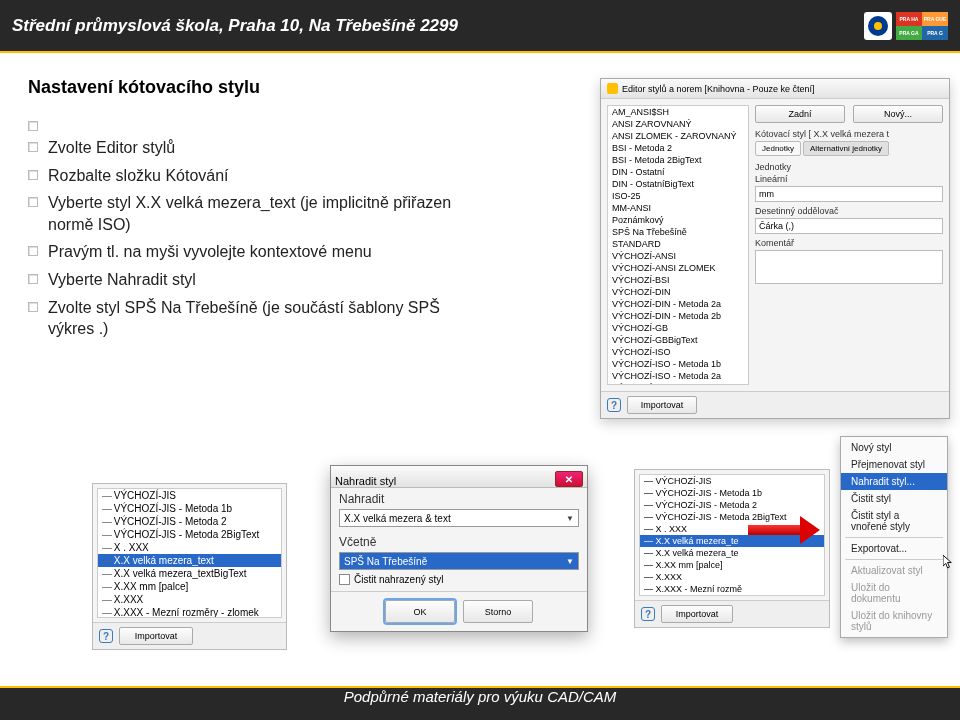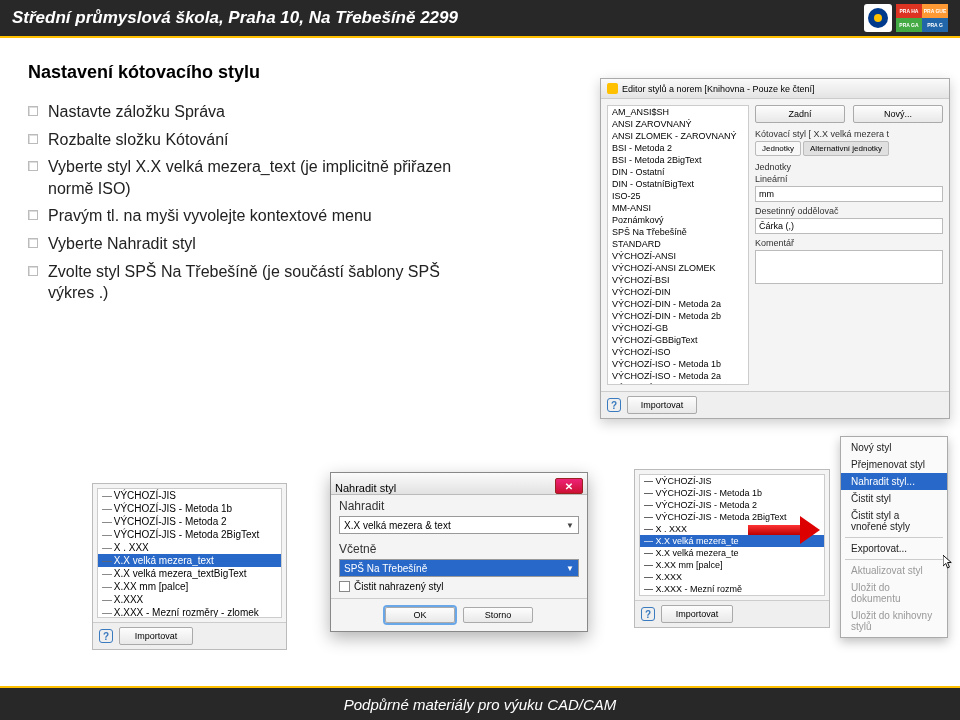--- a/index.html
+++ b/index.html
@@ -1,18 +1,18 @@
 <!DOCTYPE html>
 <html><head>
 <meta charset="utf-8">
 <style>
   * { box-sizing: border-box; margin: 0; padding: 0; }
   body { font-family: Arial, sans-serif; width: 960px; height: 720px; background: #fff; overflow: hidden; position: relative; }
   
-  .header-bar { background: #282828; height: 36px; display: flex; align-items: center; justify-content: space-between; padding: 0 12px; }
+  .header-bar { background: #282828; height: 51px; display: flex; align-items: center; justify-content: space-between; padding: 0 12px; }
   .header-title { color: #fff; font-size: 17px; font-weight: bold; font-style: italic; }
   .header-logos { display: flex; gap: 4px; align-items: center; }
   .logo-sps { width: 28px; height: 28px; background: #fff; border-radius: 3px; display: flex; align-items: center; justify-content: center; }
   .logo-sps-inner { width: 20px; height: 20px; background: #003a8c; border-radius: 50%; position: relative; }
   .logo-sps-inner::before { content: ""; position: absolute; width: 8px; height: 8px; background: #ffc000; border-radius: 50%; top: 6px; left: 6px; }
   .logo-praha { display: grid; grid-template-columns: 1fr 1fr; grid-template-rows: 1fr 1fr; width: 52px; height: 28px; font-size: 5px; font-weight: bold; color: #fff; }
   .logo-praha > div { display: flex; align-items: center; justify-content: center; }
   .lp1 { background: #d32; } .lp2 { background: #f93; } .lp3 { background: #4a4; } .lp4 { background: #26a; }
   .header-line { height: 2px; background: #ffc000; }
   
@@ -55,38 +55,38 @@
   .dlg-replace .titlebar span { font-size: 11px; }
   .close-x { width: 28px; height: 16px; background: linear-gradient(#e27,#c13); border: 1px solid #922; border-radius: 2px; color: #fff; font-size: 10px; font-weight: bold; display: flex; align-items: center; justify-content: center; }
   .dlg-replace .sect { padding: 4px 8px; }
   .dlg-replace .sect-label { font-size: 12px; color: #333; margin-bottom: 3px; }
   .dlg-replace .combo { height: 18px; border: 1px solid #999; background: #fff; display: flex; align-items: center; padding: 0 4px; justify-content: space-between; }
   .dlg-replace .combo.sel { background: #2868c8; color: #fff; }
   .chev { font-size: 8px; color: #444; }
   .dlg-replace .chk-row { display: flex; align-items: center; gap: 4px; padding: 0 8px 6px 8px; font-size: 10px; }
   .chk { width: 11px; height: 11px; border: 1px solid #888; background: #fff; }
   .dlg-replace .btns { display: flex; gap: 8px; justify-content: center; padding: 8px; border-top: 1px solid #ccc; }
-  .dlg-replace .btns .dlg-btn { width: 70px; flex: none; height: 16px; }
+  .dlg-replace .btns .dlg-btn { width: 70px; flex: none; height: 23px; }
   .dlg-replace .btns .dlg-btn.primary { box-shadow: 0 0 0 2px #6aa7e8; }
   
   
   .panel-br { position: absolute; right: 130px; bottom: 92px; width: 196px; border: 1px solid #bbb; background: #f4f4f4; font-size: 9px; }
   .panel-br .dlg-list { margin: 4px; width: auto; max-height: 148px; }
   
   .ctx-menu { position: absolute; right: 12px; bottom: 82px; width: 108px; background: #fafafa; border: 1px solid #aaa; box-shadow: 0 4px 10px rgba(0,0,0,0.25); font-size: 10px; padding: 2px 0; }
   .ctx-item { padding: 3px 10px; color: #222; }
   .ctx-item.hilite { background: #2868c8; color: #fff; }
   .ctx-item.disabled { color: #999; }
   .ctx-sep { height: 1px; background: #ccc; margin: 2px 4px; }
   
   .red-arrow { position: absolute; right: 140px; bottom: 176px; width: 72px; height: 28px; }
   .red-arrow-body { position: absolute; right: 18px; top: 9px; width: 54px; height: 10px; background: linear-gradient(#f33,#b00); }
   .red-arrow-head { position: absolute; right: 0; top: 0; width: 0; height: 0; border-left: 20px solid #d00; border-top: 14px solid transparent; border-bottom: 14px solid transparent; }
   
-  .footer-bar { position: absolute; bottom: 0; left: 0; width: 100%; height: 32px; background: #282828; display: flex; align-items: center; justify-content: center; }
+  .footer-bar { position: absolute; bottom: 0; left: 0; width: 100%; height: 32px; background: #282828; display: flex; justify-content: center; }
   .footer-bar span { color: #fff; font-size: 15px; font-style: italic; }
   .footer-line { position: absolute; bottom: 32px; left: 0; width: 100%; height: 2px; background: #ffc000; }
   
   .cursor-sv { position: absolute; width: 11px; height: 15px; }
 </style>
 </head>
 <body>
 
 <div class="header-bar">
   <div class="header-title">Střední průmyslová škola, Praha 10, Na Třebešíně 2299</div>
@@ -102,21 +102,24 @@
     </div>
   </div>
 </div>
 <div class="header-line"></div>
 
 <div class="content">
   <div class="page-title">Nastavení kótovacího stylu</div>
   <ul class="bullets" id="bullets">
       <li>
         <span class="bullet-sq"></span>
-        <span>Nastavte záložku Správa</span>
+      </li>
+      <li>
+        <span class="bullet-sq"></span>
+        <span>Zvolte Editor stylů</span>
       </li>
       <li>
         <span class="bullet-sq"></span>
         <span>Rozbalte složku Kótování</span>
       </li>
       <li>
         <span class="bullet-sq"></span>
         <span>Vyberte styl X.X velká mezera_text (je implicitně přiřazen normě ISO)</span>
       </li>
       <li>

